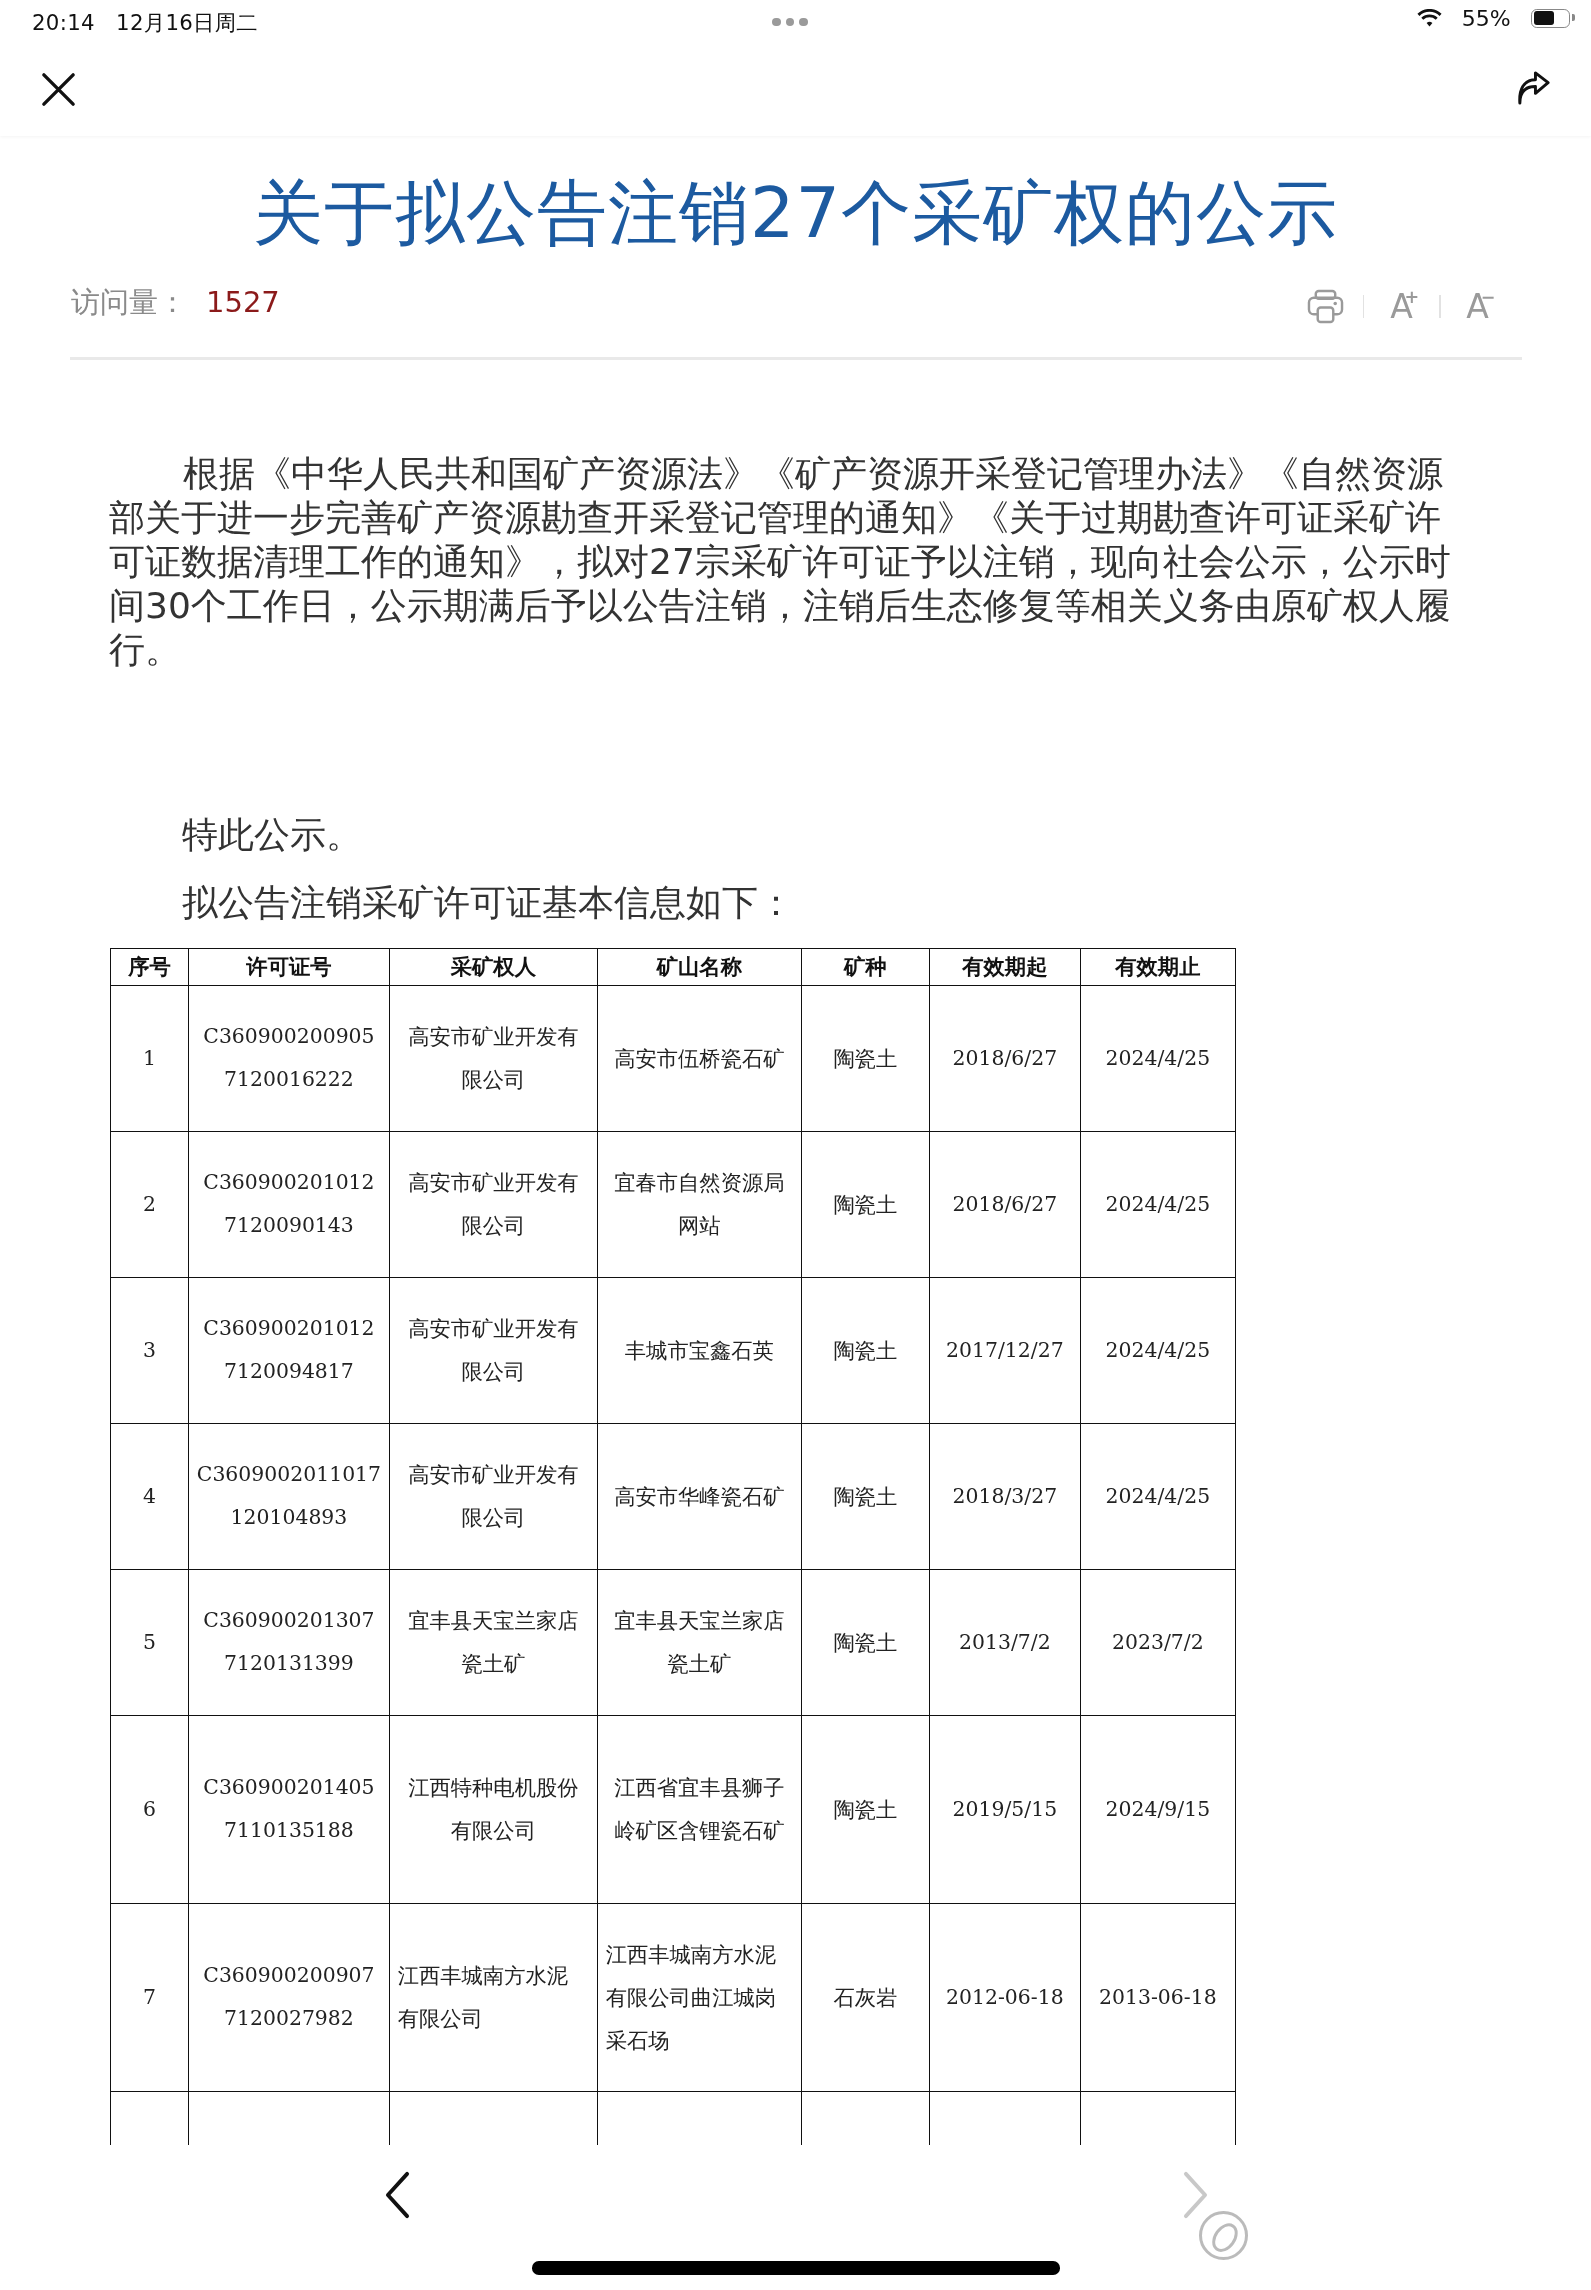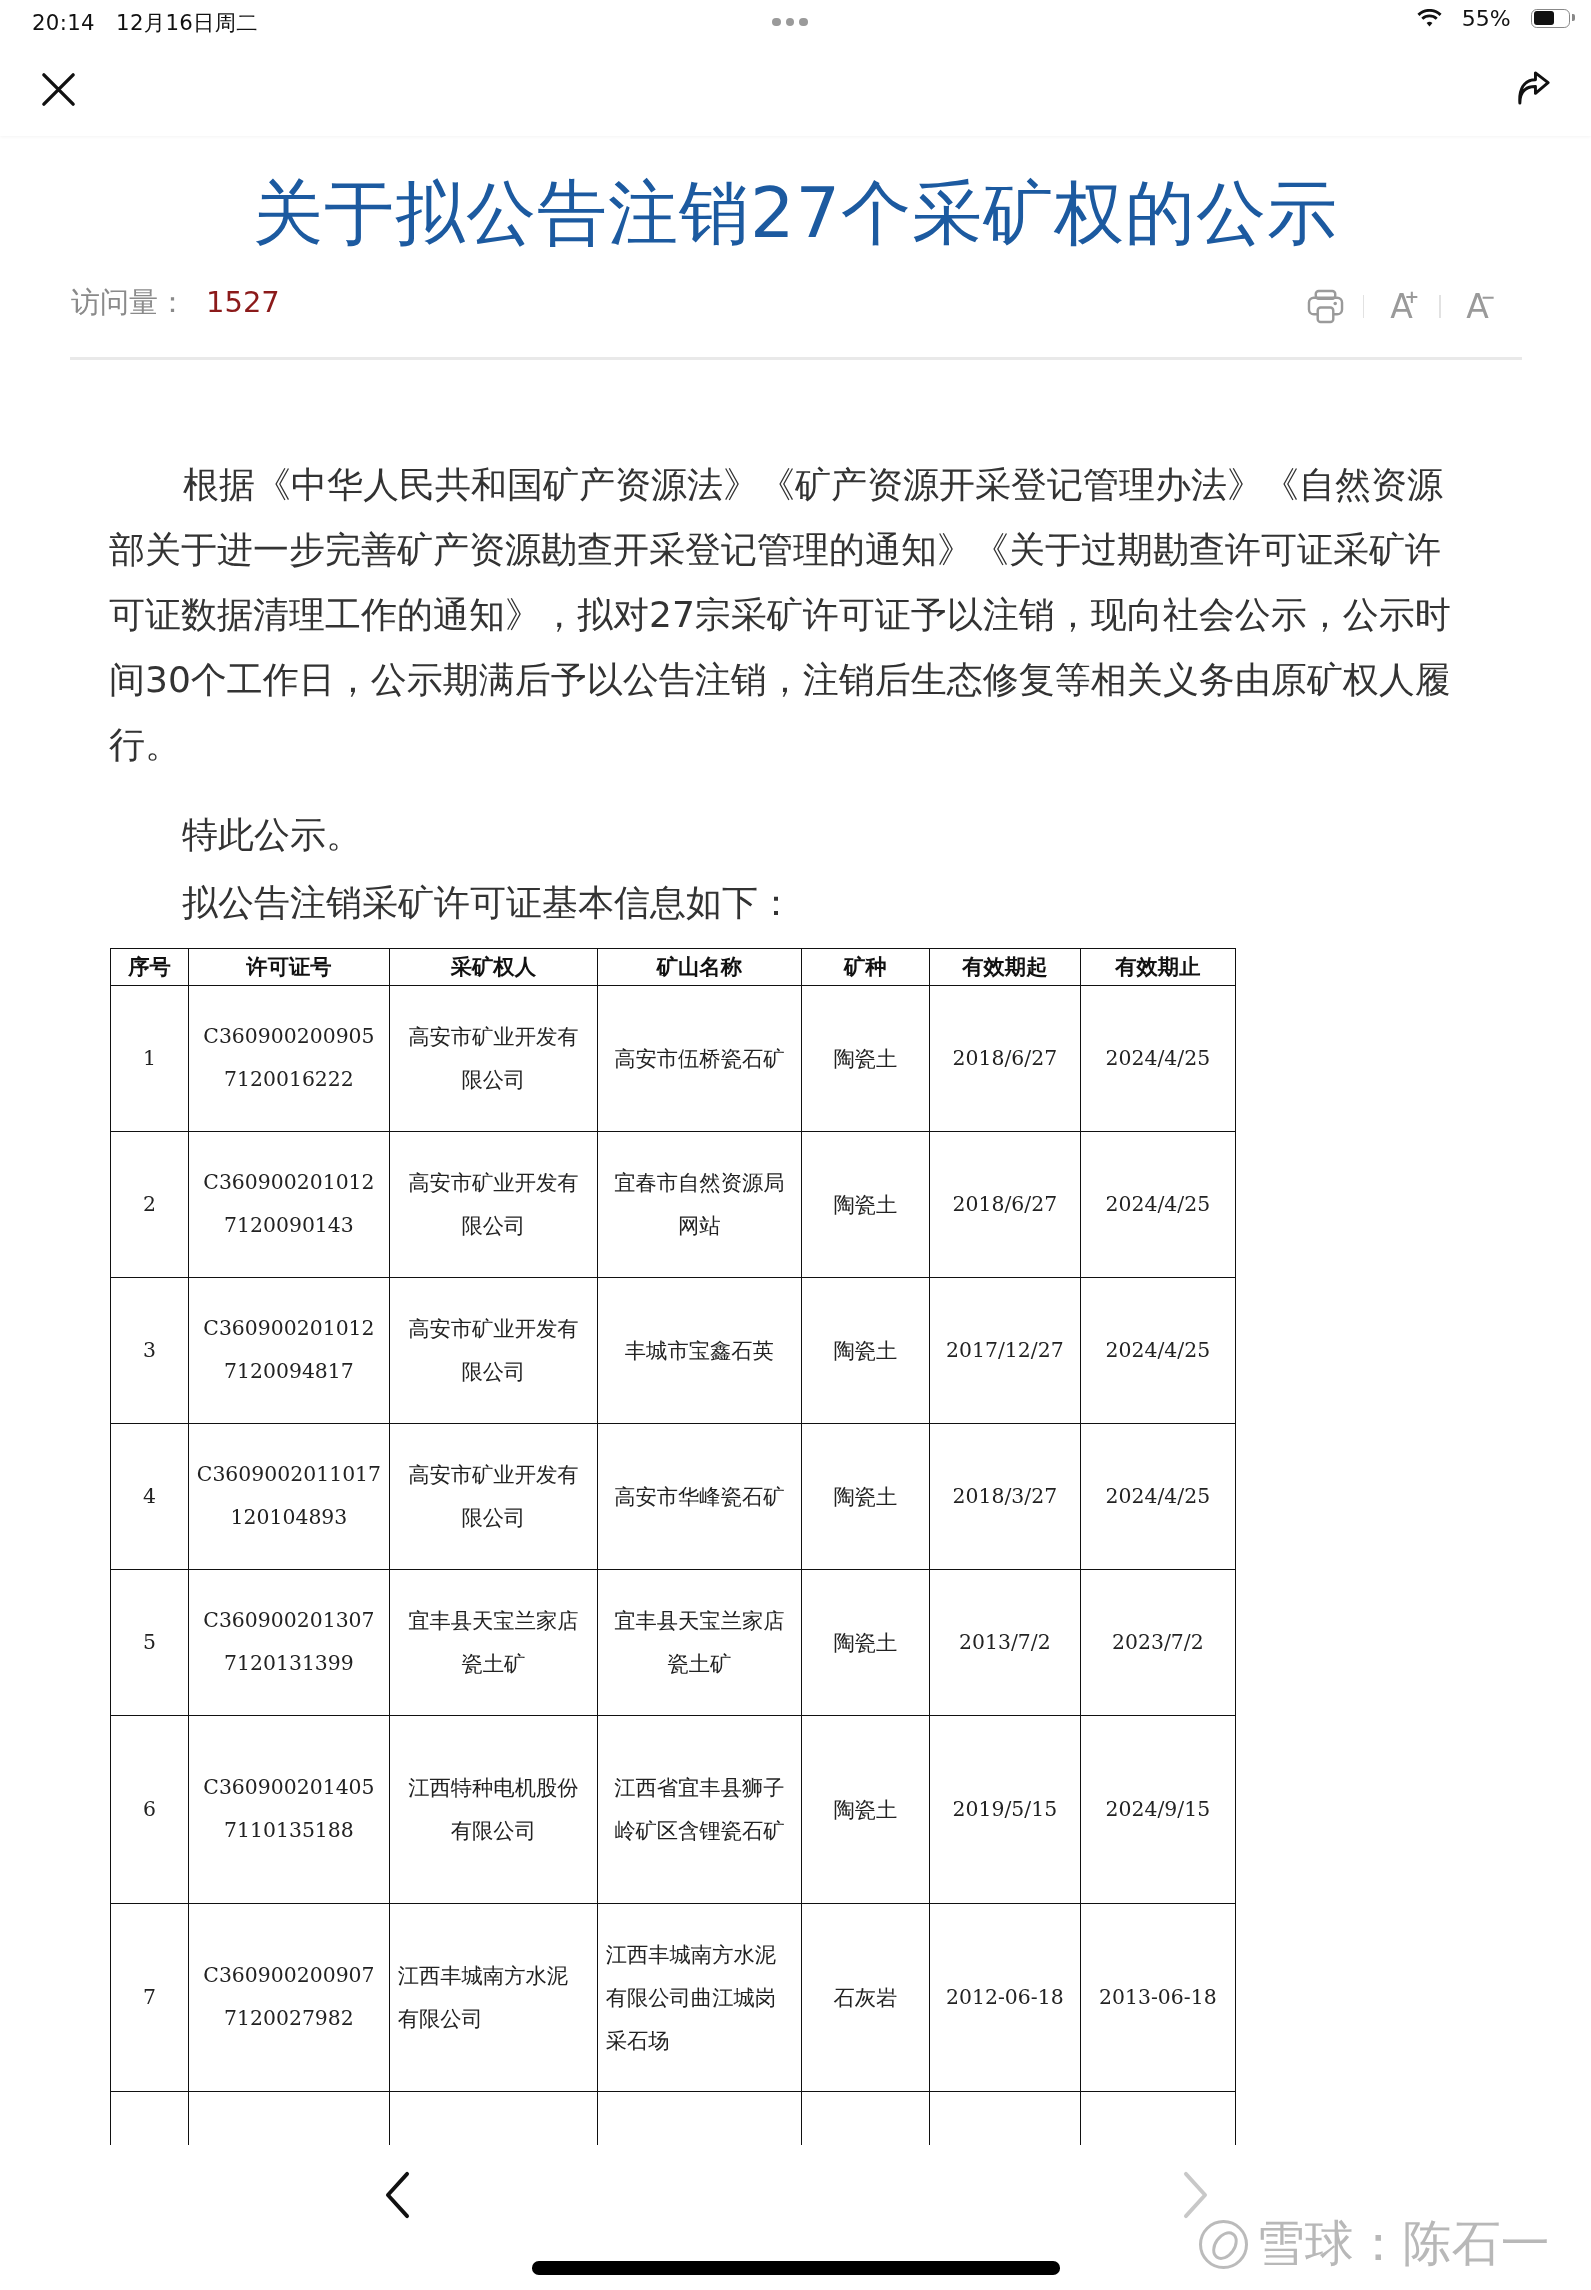--- a/index.html
+++ b/index.html
@@ -28,21 +28,21 @@
   .article-title { left: 0; width: 1591px; top: 167px; text-align: center; font-size: 70px; color: #1c5aa0; letter-spacing: 1px; white-space: nowrap; }
   .meta { left: 71px; top: 283px; font-size: 29px; color: #8a8a8a; white-space: nowrap; }
   .meta .count { color: #8b1a1a; margin-left: 19px; }
   .tools { left: 1302px; top: 285px; display: flex; align-items: center; gap: 0; }
   .tool { width: 47px; height: 43px; display: flex; align-items: center; justify-content: center; color: #9a9a9a; font-size: 33px; position: relative; }
   .tool-sep { width: 1.9px; height: 23px; background: #e2e2e2; margin: 0 13.6px; }
   .tool sup { font-size: 17.5px; position: absolute; top: 1.9px; right: 5.8px; font-weight: bold; }
   .divider { left: 70px; top: 357px; width: 1452px; height: 2.9px; background: #e9e9e9; }
 
   
-  .para { left: 109px; top: 452px; width: 1359px; font-size: 36px; line-height: 65px; color: #333; font-family: "DejaVu Sans", sans-serif; }
+  .para { left: 109px; top: 452px; width: 1359px; font-size: 36px; line-height: 44px; color: #333; font-family: "DejaVu Sans", sans-serif; }
   .para .indent { display: inline-block; width: 74px; }
   .line2 { left: 182px; font-size: 36px; color: #333; white-space: nowrap; }
 
   
   .tbl { left: 110px; top: 947px; border-collapse: collapse; table-layout: fixed; font-family: "DejaVu Serif", "Liberation Serif", serif; }
   .tbl th, .tbl td { border: 1.9px solid #111; text-align: center; vertical-align: middle; padding: 0 7.8px; box-sizing: border-box; }
   .tbl th { height: 37px; font-size: 21.3px; font-weight: bold; font-family: "DejaVu Sans", sans-serif; color: #111; }
   .tbl td { font-size: 20.4px; line-height: 43px; color: #222; }
   .tbl td.cjk { font-family: "DejaVu Sans", sans-serif; font-size: 21.3px; }
   .tbl td.left { text-align: left; }
@@ -220,16 +220,15 @@
 
 <div class="abs bottom-bar"></div>
 <svg class="abs nav-back" viewBox="0 0 36 52">
   <path d="M28 4 L8 26 L28 48" stroke="#111" stroke-width="4" fill="none" stroke-linecap="round" stroke-linejoin="round"></path>
 </svg>
 <svg class="abs nav-fwd" viewBox="0 0 36 52">
   <path d="M8 4 L28 26 L8 48" stroke="#c8c8c8" stroke-width="4" fill="none" stroke-linecap="round" stroke-linejoin="round"></path>
 </svg>
 <div class="abs watermark">
   <div class="wm-logo"></div>
-  <span>雪球：陈石一</span>
 </div>
 <div class="abs home-indicator"></div>
 
 
 </body></html>

